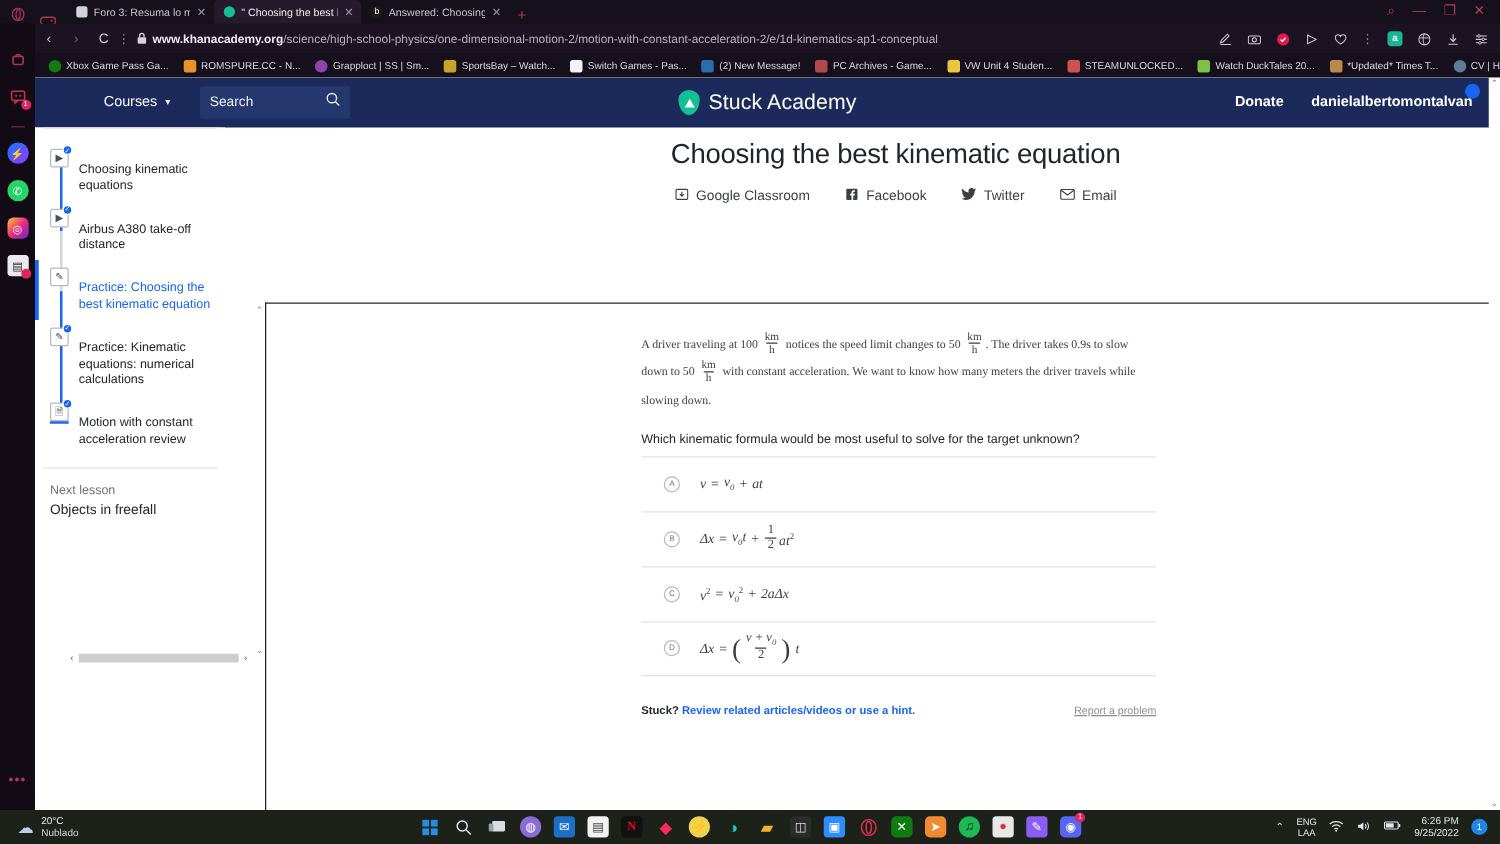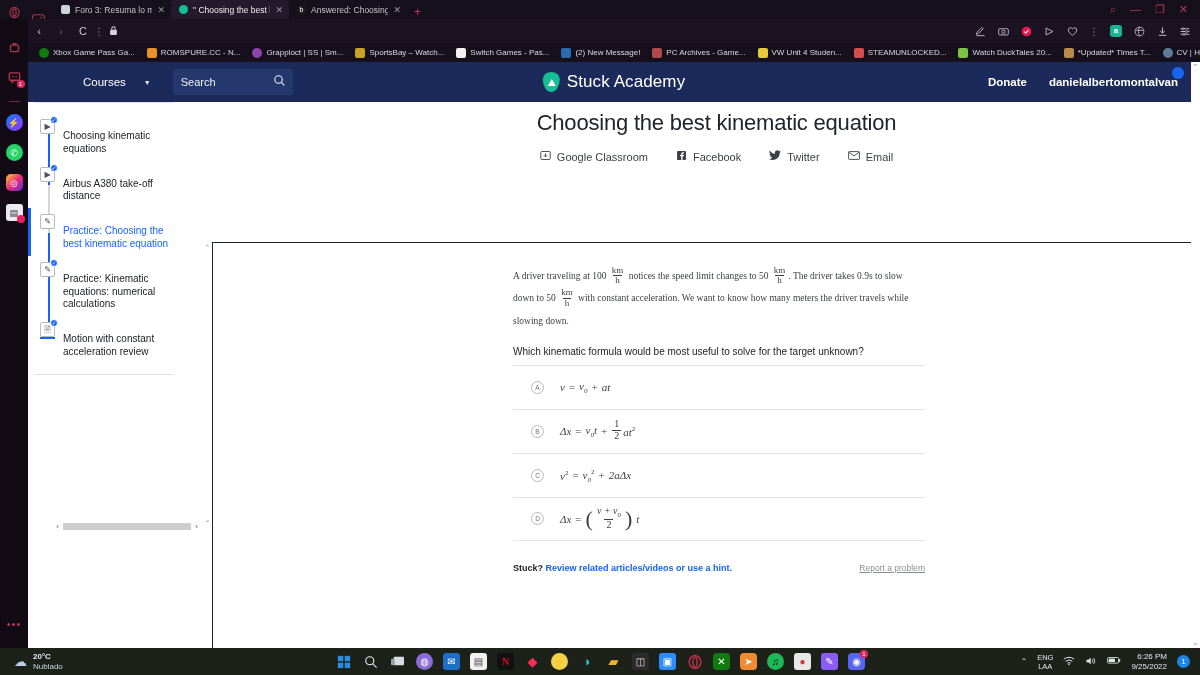--- a/index.html
+++ b/index.html
@@ -127,21 +127,21 @@
   }
 
   
   .ka-nav {
     position: absolute; left: 0; top: 0; width: 1172px; height: 40px;
     background: #1b2a5b;
     display: flex; align-items: center;
   }
   .ka-courses {
     color: #fff; font-size: 11.5px; margin-left: 55px;
-    display: flex; align-items: center; gap: 18px;
+    display: flex; align-items: center; gap: 5px;
   }
   .ka-caret { font-size: 7px; opacity: .9; }
   .ka-search {
     margin-left: 22px; width: 120px; height: 26px;
     background: #24386e; border-radius: 2px;
     display: flex; align-items: center; padding: 0 8px;
     position: relative;
   }
   .ka-search .ph { color: #eef1f8; font-size: 11px; }
   .ka-search .mag {
@@ -312,21 +312,21 @@
   .taskbar {
     position: absolute; left: 0; bottom: 0; width: 1200px; height: 27px;
     background: #1c2119;
     display: flex; align-items: center;
   }
   .tb-weather {
     display: flex; align-items: center; gap: 6px; margin-left: 14px;
   }
   .tb-cloud { font-size: 13px; color: #b9cfe8; }
   .tb-wtxt { line-height: 1.15; }
-  .tb-wtxt .t { color: #e9edf2; font-size: 8px; font-weight: bold; }
+  .tb-wtxt .t { color: #e9edf2; font-size: 8px; }
   .tb-wtxt .d { color: #cfd6dd; font-size: 8px; }
   .tb-center {
     position: absolute; left: 50%; transform: translateX(-50%);
     display: flex; align-items: center; gap: 10px;
   }
   .tb-ico {
     width: 17px; height: 17px; border-radius: 3px;
     display: flex; align-items: center; justify-content: center;
     font-size: 10px; color: #fff; position: relative;
   }
@@ -394,20 +394,21 @@
     <span class="nav-btn">‹</span>
     <span class="nav-btn dim">›</span>
     <span class="nav-btn">C</span>
     <span class="addr-dots">⋮</span>
     <span class="lock">
       <svg width="9" height="11" viewBox="0 0 12 14">
           <rect x="1.5" y="6" width="9" height="7" rx="1.2" fill="#d8d2de"></rect>
           <path d="M3.7 6V4.2a2.3 2.3 0 0 1 4.6 0V6" fill="none" stroke="#d8d2de" stroke-width="1.4"></path>
         </svg>
     </span>
+    <span class="url"><b>www.khanacademy.org</b><span>/science/high-school-physics/one-dimensional-motion-2/motion-with-constant-acceleration-2/e/1d-kinematics-ap1-conceptual</span></span>
     <div class="addr-right">
       <span class="ar-ico">
         <svg width="11" height="11" viewBox="0 0 16 16">
             <path d="M2 12l1-3 7-7 2 2-7 7z" fill="none" stroke="#d2ccd9" stroke-width="1.2"></path>
             <path d="M2 14h12" stroke="#d2ccd9" stroke-width="1.2"></path>
           </svg>
       </span>
       <span class="ar-ico">
         <svg width="11" height="11" viewBox="0 0 16 16">
             <rect x="1" y="4" width="14" height="9" rx="1.6" fill="none" stroke="#d2ccd9" stroke-width="1.2"></rect>
@@ -606,20 +607,24 @@
         <div class="lesson-item">
           <span class="ico">🗎
             <span class="chk">✓</span>
             <span class="ubar"></span>
           </span>
           <span class="txt">Motion with constant acceleration review</span>
         </div>
       </div>
 
       <div class="side-divider" style="margin-top:10px"></div>
+      <div class="next-block">
+        <div class="next-label">Next lesson</div>
+        <div class="next-title">Objects in freefall</div>
+      </div>
 
       <div class="hscroll">
         <span class="arw">‹</span>
         <span class="track"></span>
         <span class="arw">›</span>
       </div>
     </div>
 
     <div class="vscroll-side">
       <div class="arw">⌃</div>

